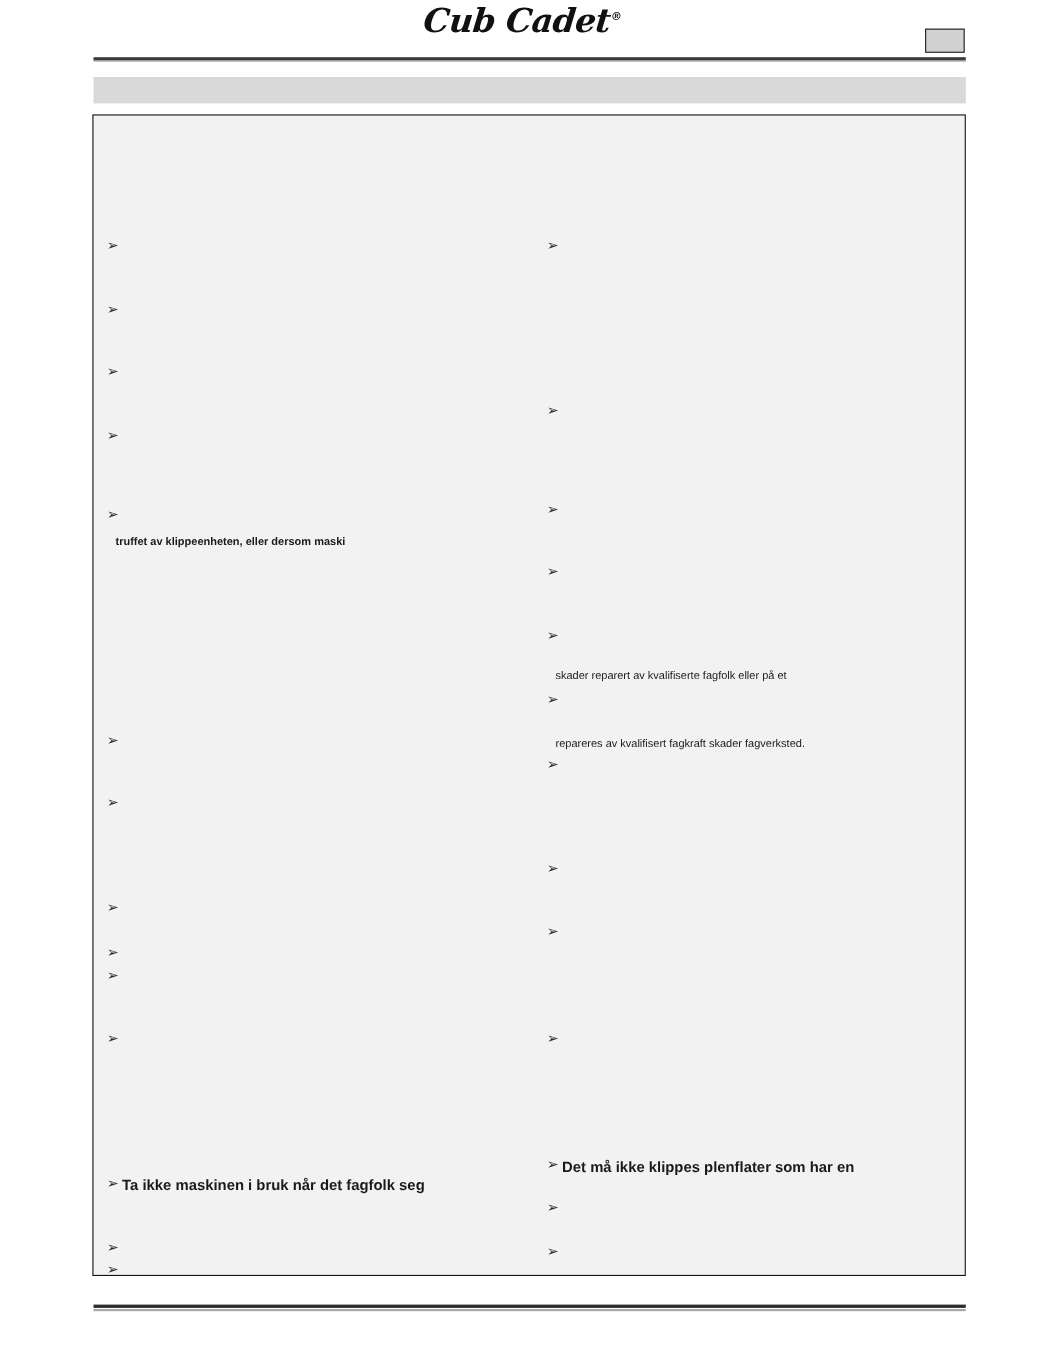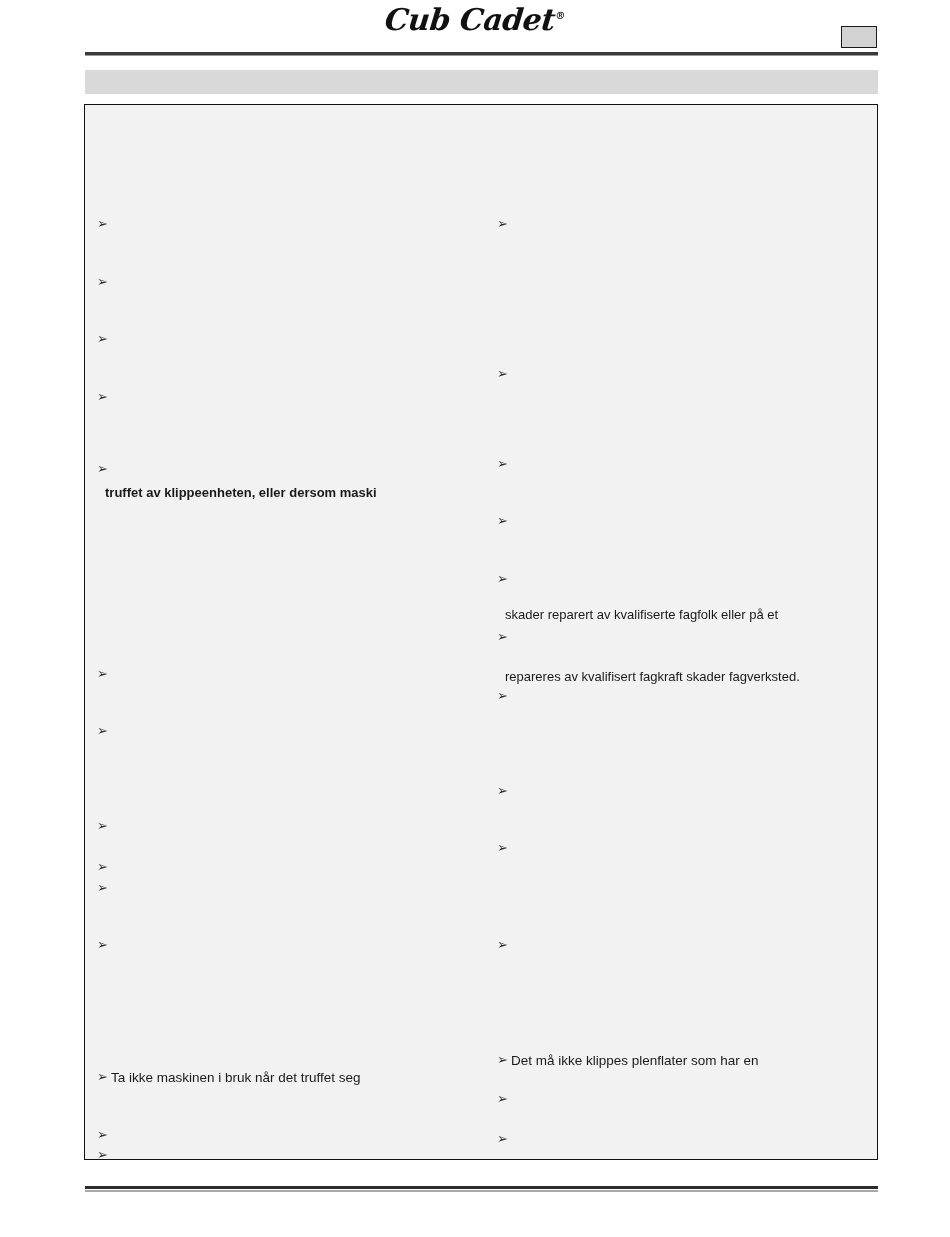--- a/index.html
+++ b/index.html
@@ -131,26 +131,26 @@
     color: #2b2b2b;
     width: 14px;
     flex: 0 0 14px;
     text-align: left;
   }
   .bullet-text {
     font-size: 13.5px;
     line-height: 15px;
     color: #1a1a1a;
   }
-  .bullet-text.bold { font-weight: normal; text-align: center; }
+  .bullet-text.bold { font-weight: bold; text-align: center; }
 
   
   .cont-line {
     position: absolute;
-    font-size: 13px;
+    font-size: 10px;
     line-height: 15px;
     color: #1a1a1a;
     white-space: nowrap;
   }
   .cont-line.bold { font-weight: bold; }
 
   
   .footer-rule-dark {
     position: absolute;
     left: 85px;
@@ -230,21 +230,21 @@
       <div class="bullet-row" style="left: 12px; top: 776px;">
         <span class="bullet-glyph">➢</span>
         <span class="bullet-text"></span>
       </div>
       <div class="bullet-row" style="left: 12px; top: 833px;">
         <span class="bullet-glyph">➢</span>
         <span class="bullet-text"></span>
       </div>
       <div class="bullet-row" style="left: 12px; top: 965px;">
         <span class="bullet-glyph">➢</span>
-        <span class="bullet-text bold">Ta ikke maskinen i bruk når det truffet seg</span>
+        <span class="bullet-text bold">Ta ikke maskinen i bruk når det fagfolk seg</span>
       </div>
       <div class="bullet-row" style="left: 12px; top: 1023px;">
         <span class="bullet-glyph">➢</span>
         <span class="bullet-text"></span>
       </div>
       <div class="bullet-row" style="left: 12px; top: 1043px;">
         <span class="bullet-glyph">➢</span>
         <span class="bullet-text"></span>
       </div>
       <div class="cont-line bold" style="left: 20px; top: 380px;">truffet av klippeenheten, eller dersom maski</div>

